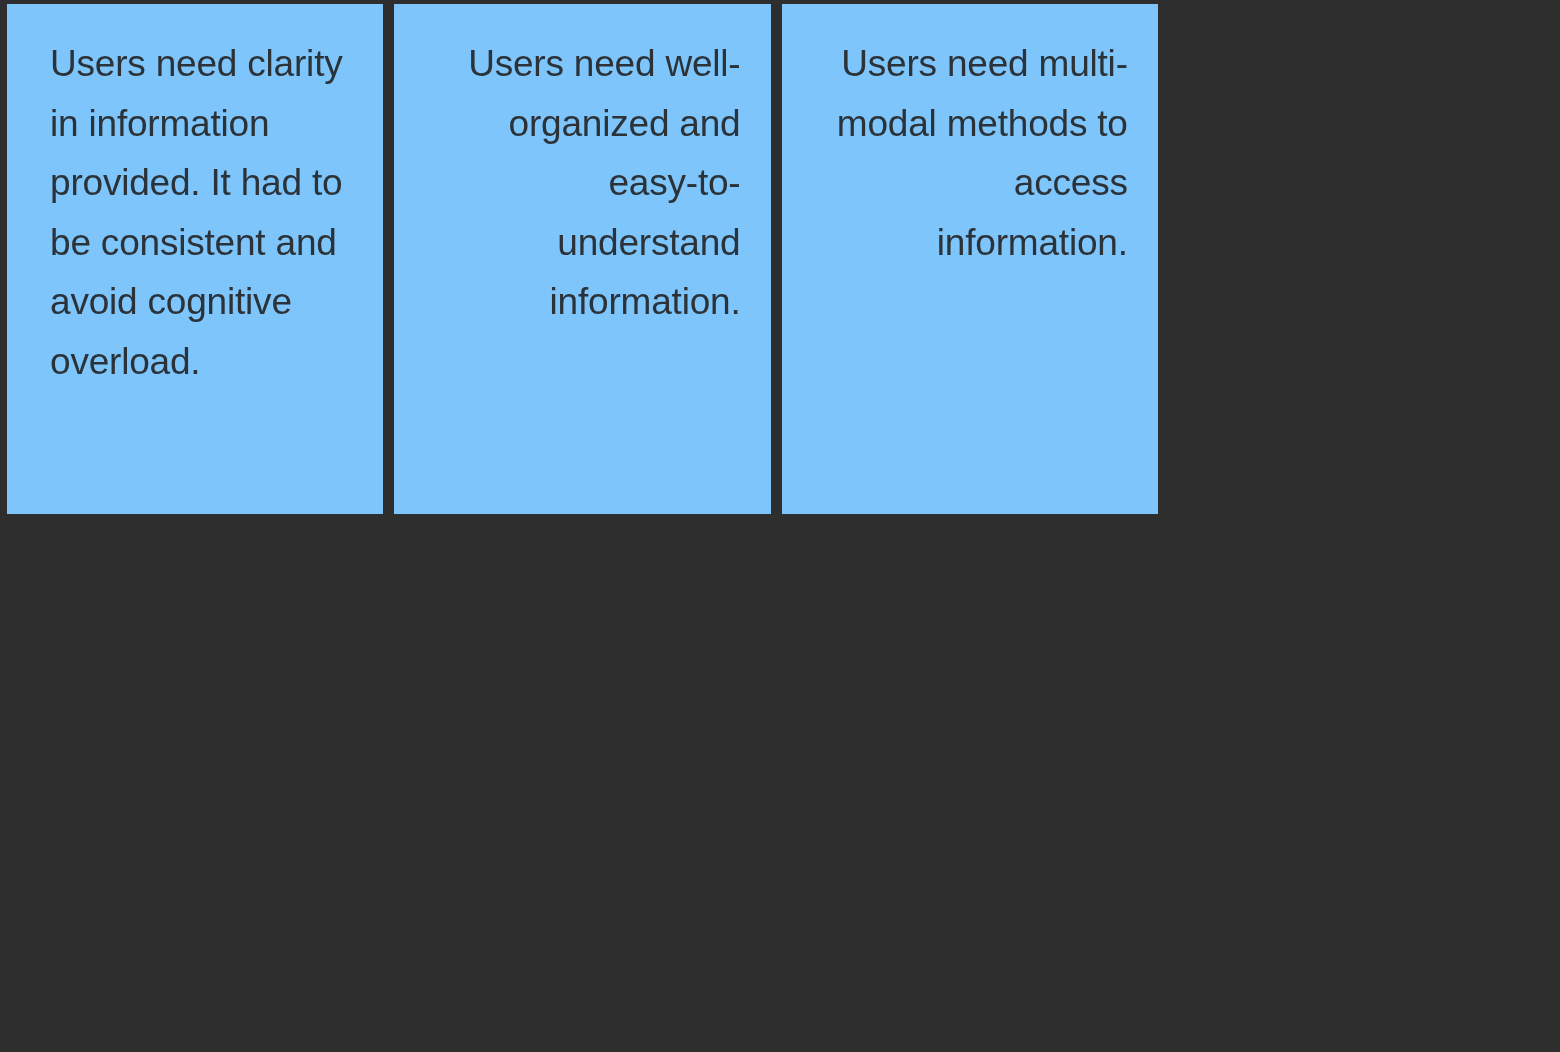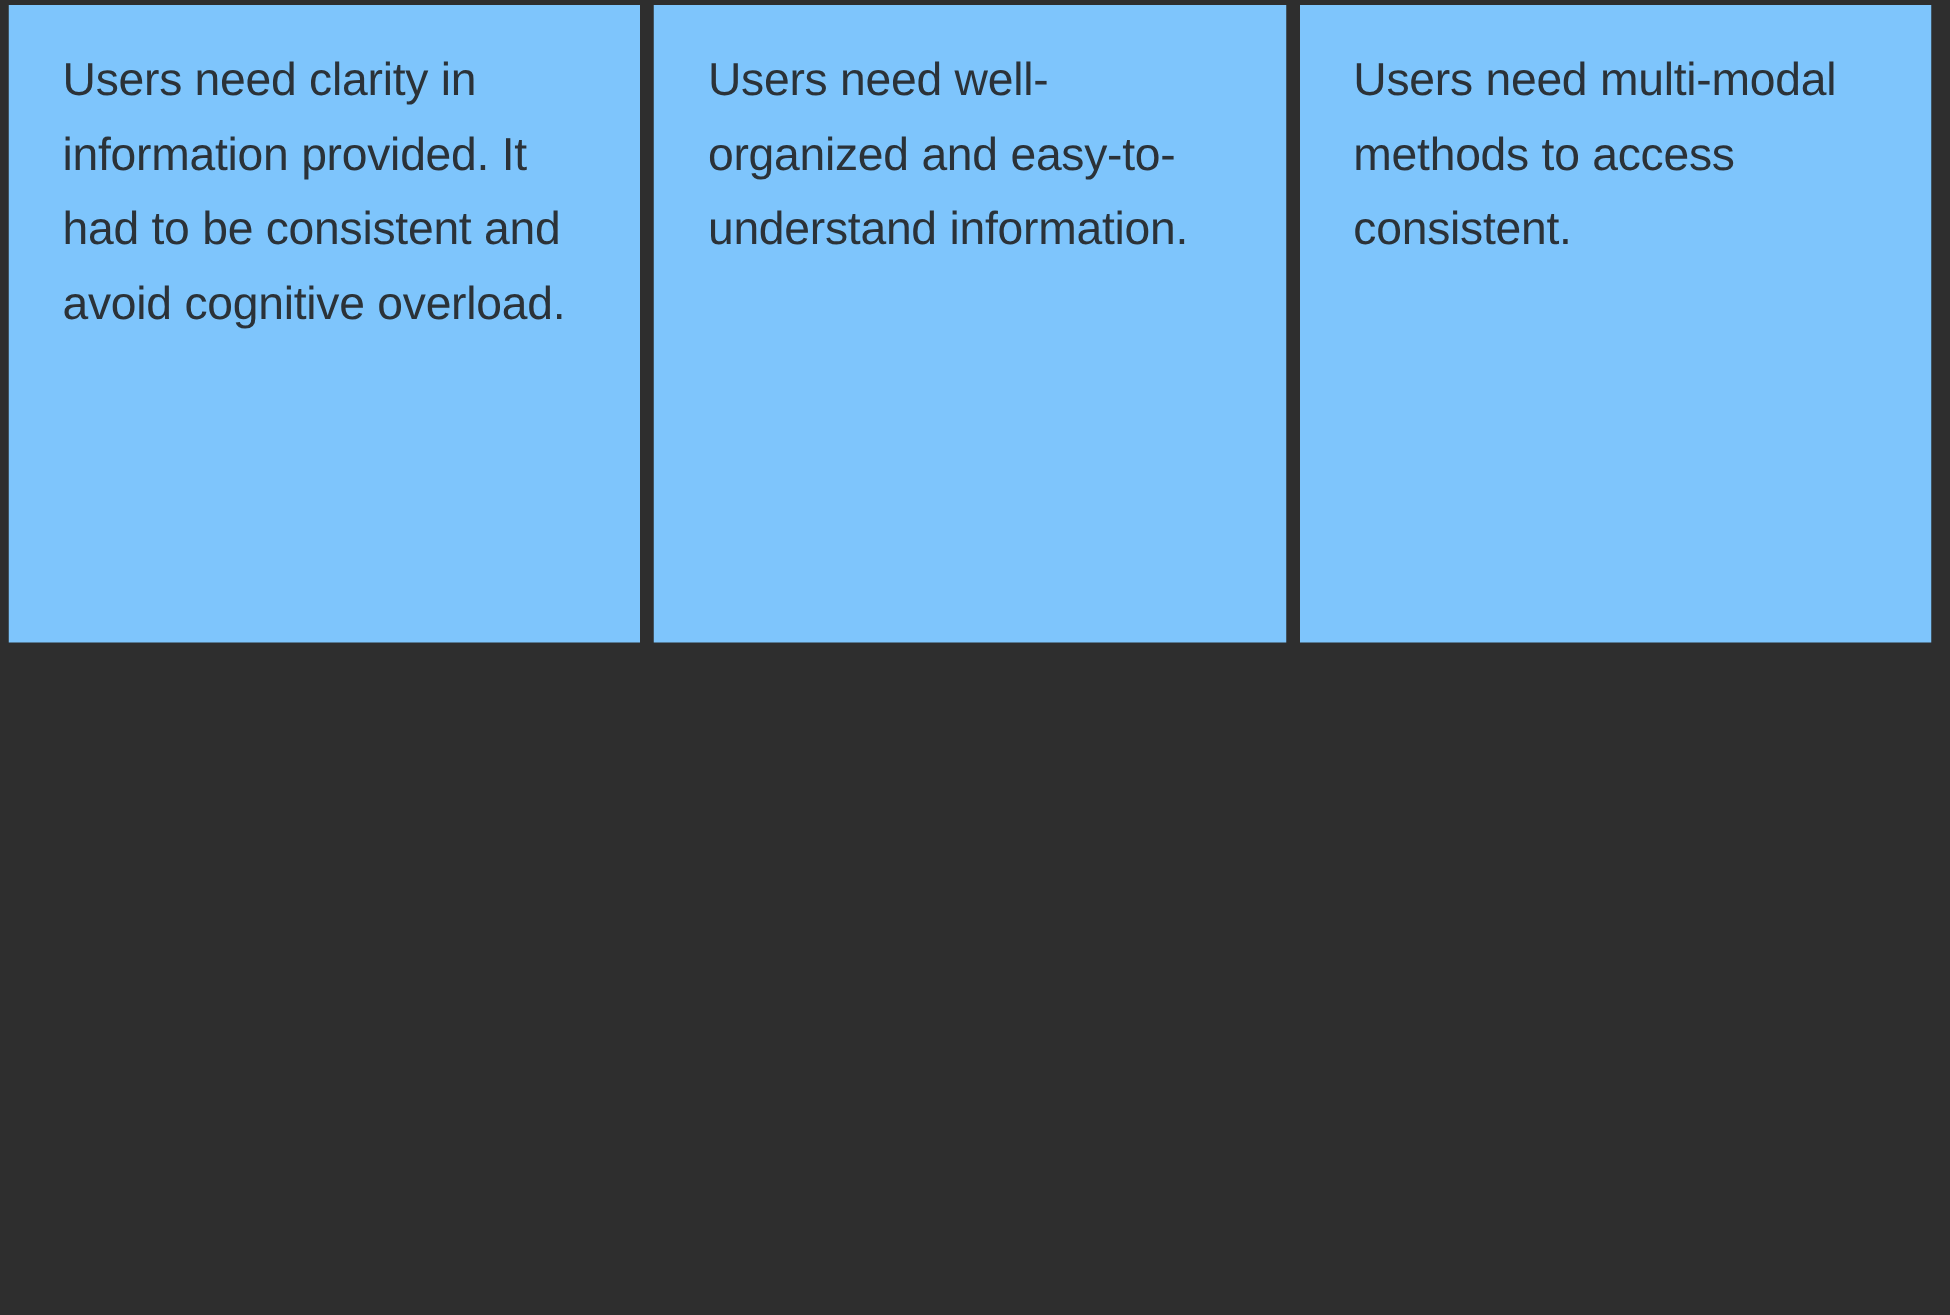--- a/index.html
+++ b/index.html
@@ -15,21 +15,21 @@
     overflow: hidden;
   }
 
   #board {
     box-sizing: border-box;
     width: 1560px;
     height: 1052px;
     background: #2e2e2e;
     padding: 4px 15px 16px 7px;
     display: grid;
-    grid-template-columns: repeat(3, 1fr);
+    grid-template-columns: repeat(4, 1fr);
     grid-template-rows: 510px 515px;
     column-gap: 11px;
     row-gap: 10px;
   }
 
   .note-card {
     background: #7ec5fc;
     box-sizing: border-box;
     padding: 30px 30px 24px 43px;
     overflow: hidden;
@@ -42,37 +42,37 @@
     font-family: "Liberation Sans", sans-serif;
     font-size: 37px;
     line-height: 59.5px;
     font-weight: 400;
     letter-spacing: -0.2px;
     word-wrap: break-word;
     white-space: pre-wrap;
   }
 
   
-  .note-card.col-2 .note-text { max-width: 430px; }
+  .note-card.col-2 .note-text { max-width: 430px; text-align: right; }
   .note-card.col-3 .note-text { max-width: 420px; }
   .note-card.col-1 .note-text { max-width: 420px; }
 </style>
 </head>
 <body>
 
 <div id="board">
 
   <div class="note-card col-1">
     <p class="note-text">Users need clarity in information provided. It had to be consistent and avoid cognitive overload.</p>
   </div>
 
   <div class="note-card col-2">
     <p class="note-text">Users need well-organized and easy-to-understand information.</p>
   </div>
 
 
 
   <div class="note-card col-2">
-    <p class="note-text">Users need multi-modal methods to access consistent.</p>
+    <p class="note-text">Users need multi-modal methods to access information.</p>
   </div>
 
 
 </div>
 
 </body></html>

